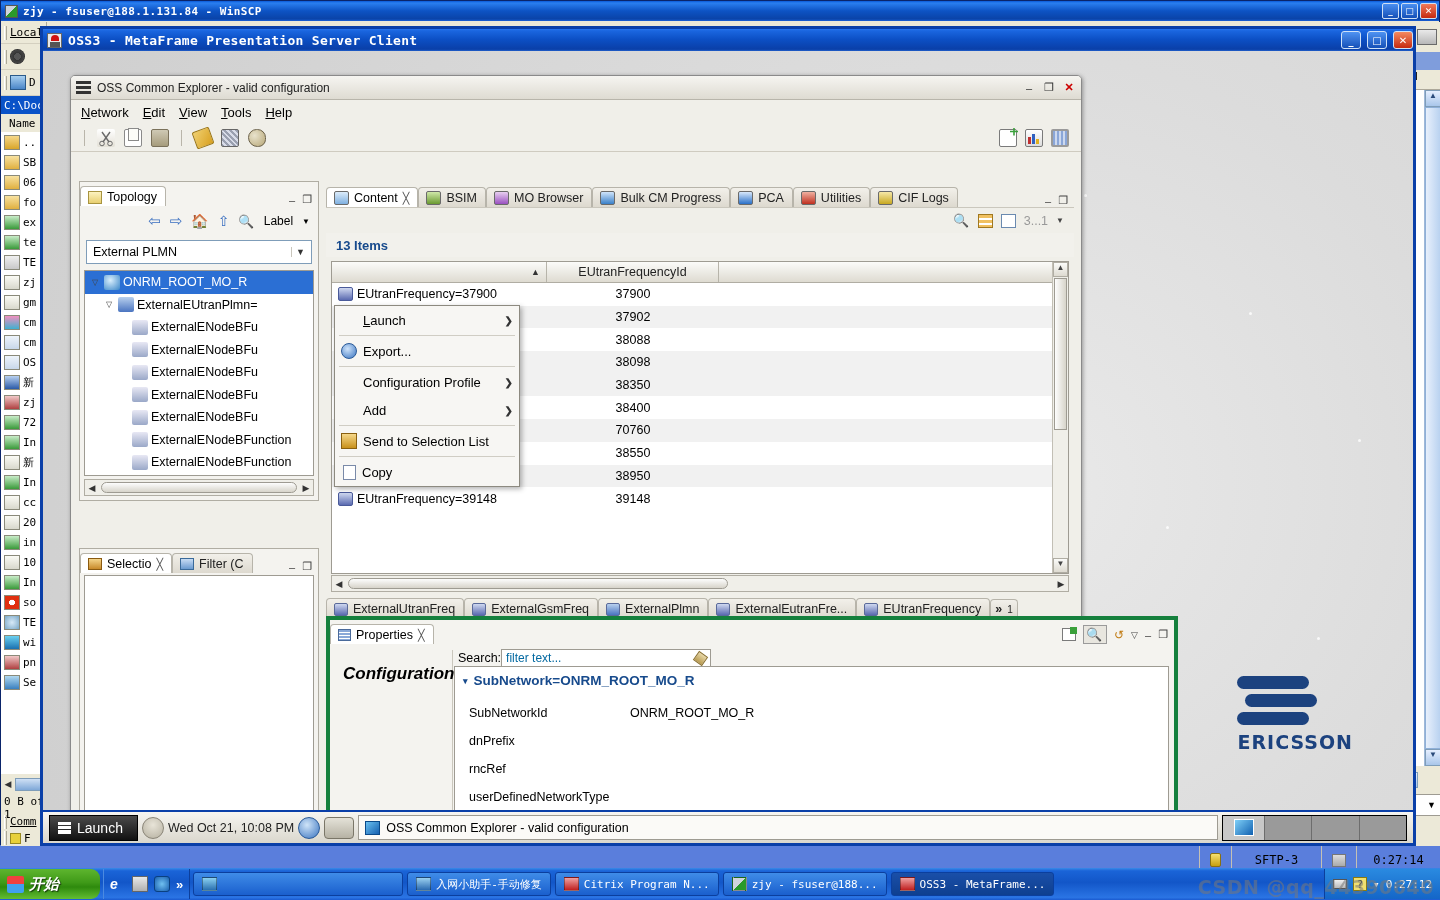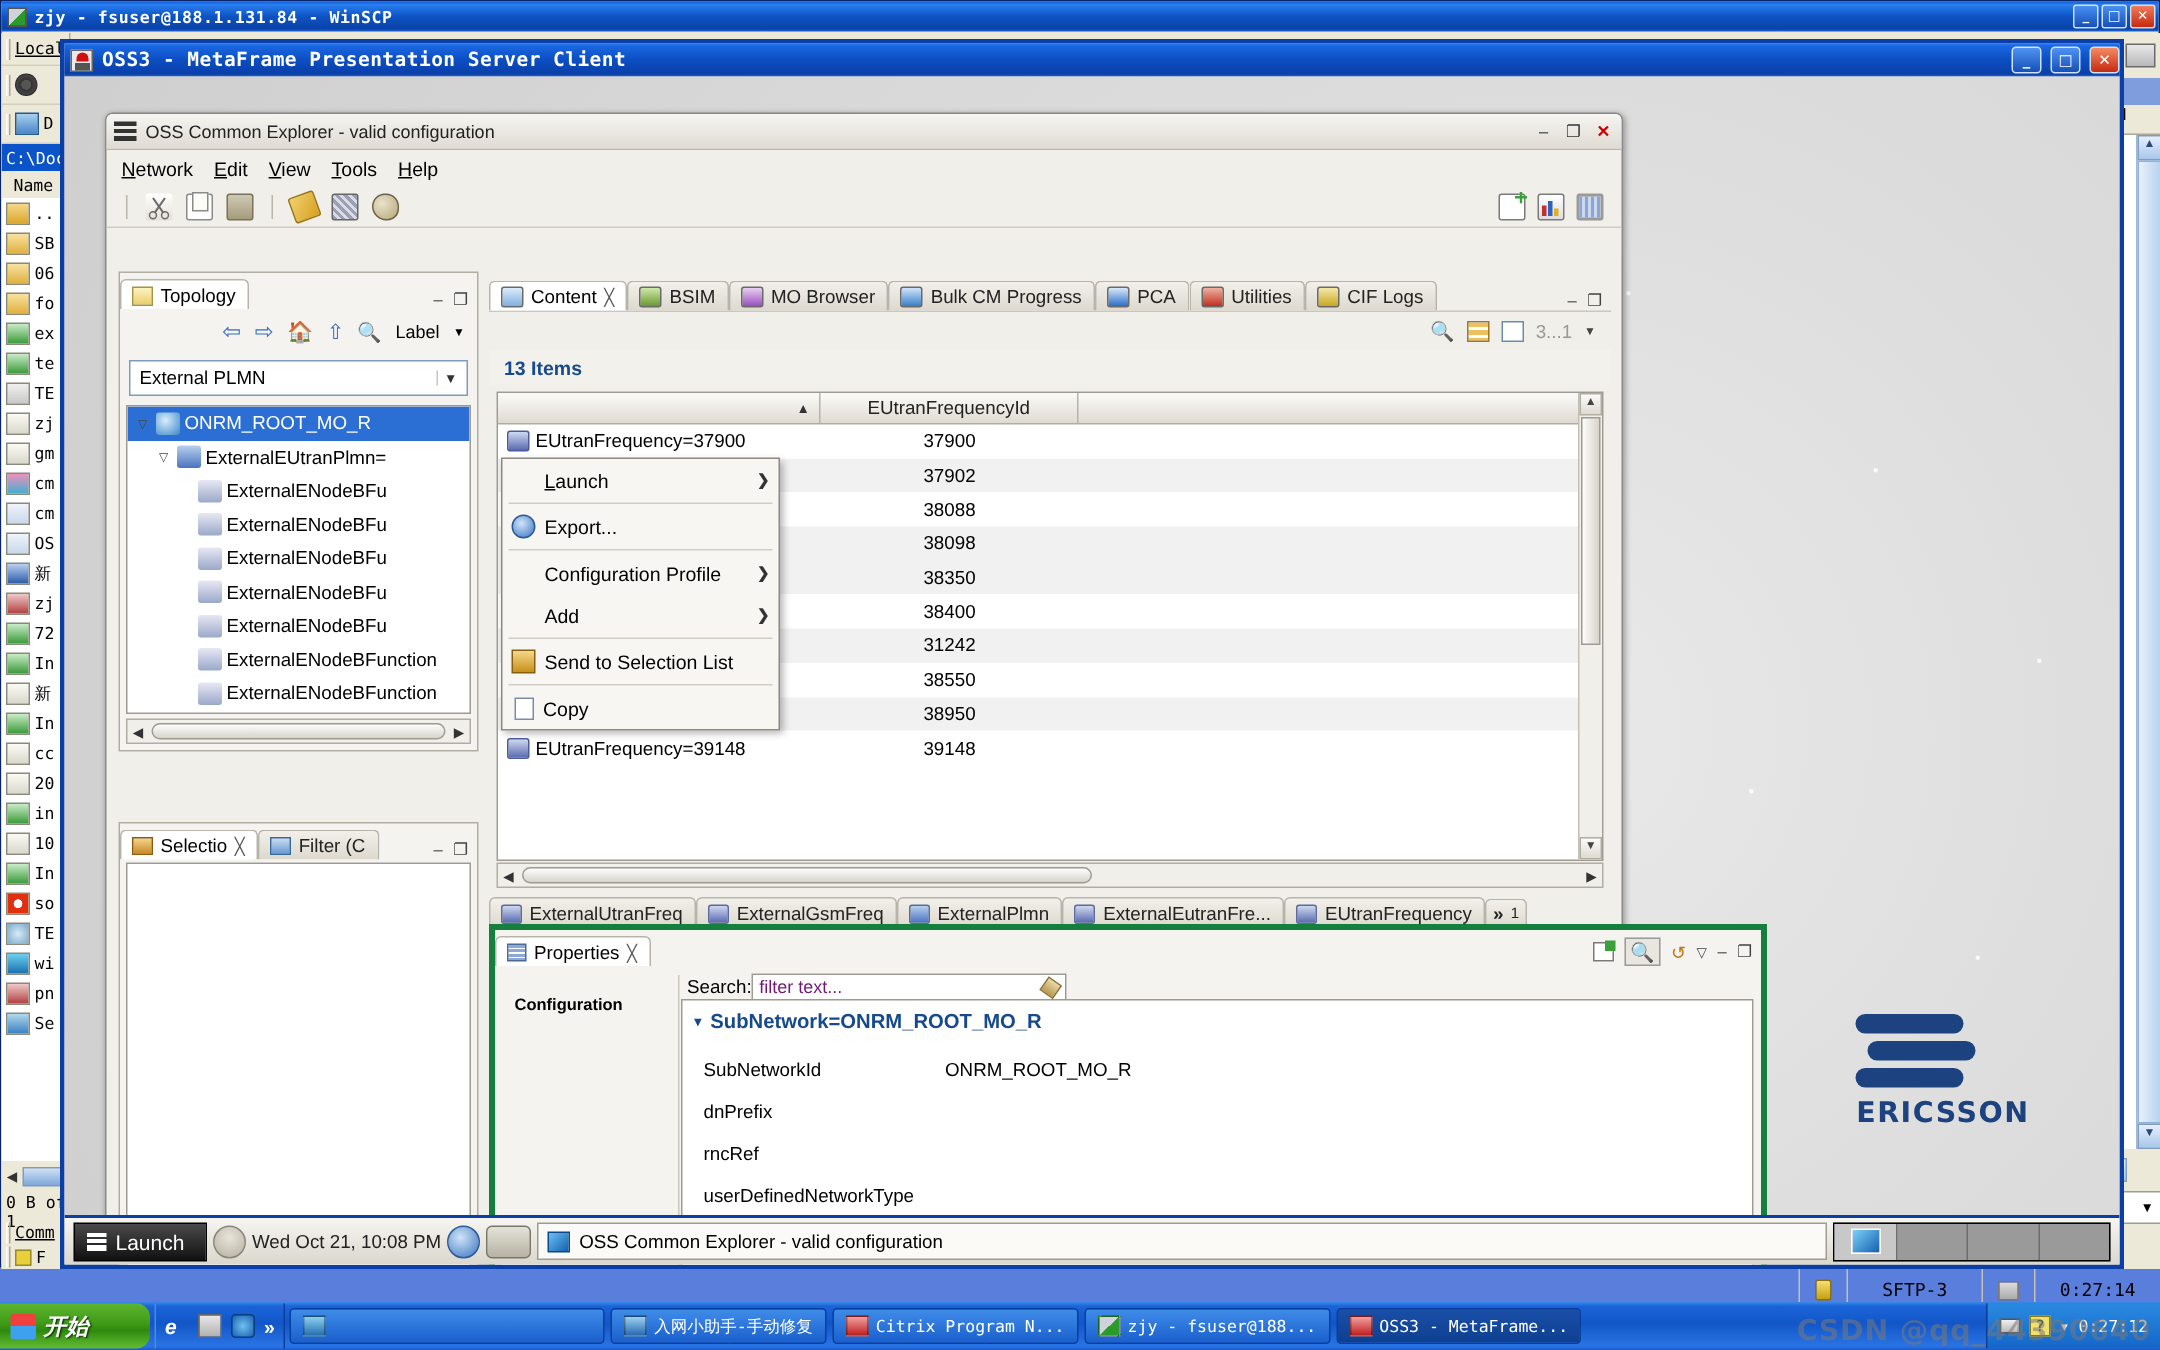--- a/index.html
+++ b/index.html
@@ -132,24 +132,24 @@
   .tc2 { width:172px; text-align:center;}
   #vscroll { position:absolute; right:0; top:0; bottom:0; width:16px; background:#f0efe9; border-left:1px solid #c2bfb5;}
   #hscroll-tbl { position:absolute; left:5px; right:5px; bottom:14px; height:17px; background:#f0efe9;
      border:1px solid #b0ada3; display:flex; align-items:center;}
   #content-bottom-tabs { position:absolute; left:0; right:0; bottom:-12px; height:26px; display:flex; align-items:flex-end;}
 
   #properties { position:absolute; left:255px; top:540px; width:852px; height:268px;
      background:#f4f3ef; border:4px solid #15803d;}
   #prop-search { height:28px; display:flex; align-items:center; gap:0; padding-left:128px; font-size:12.5px;}
   #prop-input { width:210px; height:19px; background:#fff; border:1px solid #9e9b92;
-     display:flex; align-items:center; padding:0 4px; color:#701a75; font-size:12px;}
+     display:flex; align-items:center; padding:0 4px; color:#0369a1; font-size:12px;}
   #prop-left { position:absolute; left:5px; top:30px; width:118px; bottom:5px; background:#f4f3ef;
      border-right:1px solid #cac7bd;}
-  #prop-cfg { font-weight:bold; font-size:11px; padding:14px 0 0 8px;}
+  #prop-cfg { font-weight:bold; font-size:17px; padding:14px 0 0 8px;font-style:italic;}
   #prop-body { position:absolute; left:124px; right:5px; top:46px; bottom:5px; background:#fff; border:1px solid #9e9b92;}
   #prop-header { display:flex; align-items:center; gap:6px; padding:6px 0 4px 8px;
      font-weight:bold; color:#174a8c; font-size:13.5px;}
   .prow { display:flex; height:28px; align-items:flex-end; font-size:12.5px;}
   .pname { width:175px; padding-left:14px;}
 
   
   #ctxmenu { position:absolute; left:263px; top:229px; width:186px;
      background:#f7f6f3; border:1px solid #8d8a80; box-shadow:2px 2px 5px rgba(0,0,0,.3); z-index:50;}
   .mitem { height:28px; display:flex; align-items:center; gap:6px; padding:0 6px 0 6px; font-size:13px;}
@@ -669,21 +669,21 @@
                   <span>EUtranFrequency=38400</span>
                 </div>
                 <div class="tc2">38400</div>
                 <div style="flex: 1 1 0%;"></div>
               </div>
               <div class="trow alt">
                 <div class="tc1">
                   <span class="sq" style="width:15px;height:14px;flex:none;border-radius:2px;background:linear-gradient(#cfd8f0,#5a6ab0);border:1px solid #4a5a9a;"></span>
                   <span>EUtranFrequency=38544</span>
                 </div>
-                <div class="tc2">31242</div>
+                <div class="tc2">70760</div>
                 <div style="flex: 1 1 0%;"></div>
               </div>
               <div class="trow">
                 <div class="tc1">
                   <span class="sq" style="width:15px;height:14px;flex:none;border-radius:2px;background:linear-gradient(#cfd8f0,#5a6ab0);border:1px solid #4a5a9a;"></span>
                   <span>EUtranFrequency=38550</span>
                 </div>
                 <div class="tc2">38550</div>
                 <div style="flex: 1 1 0%;"></div>
               </div>

